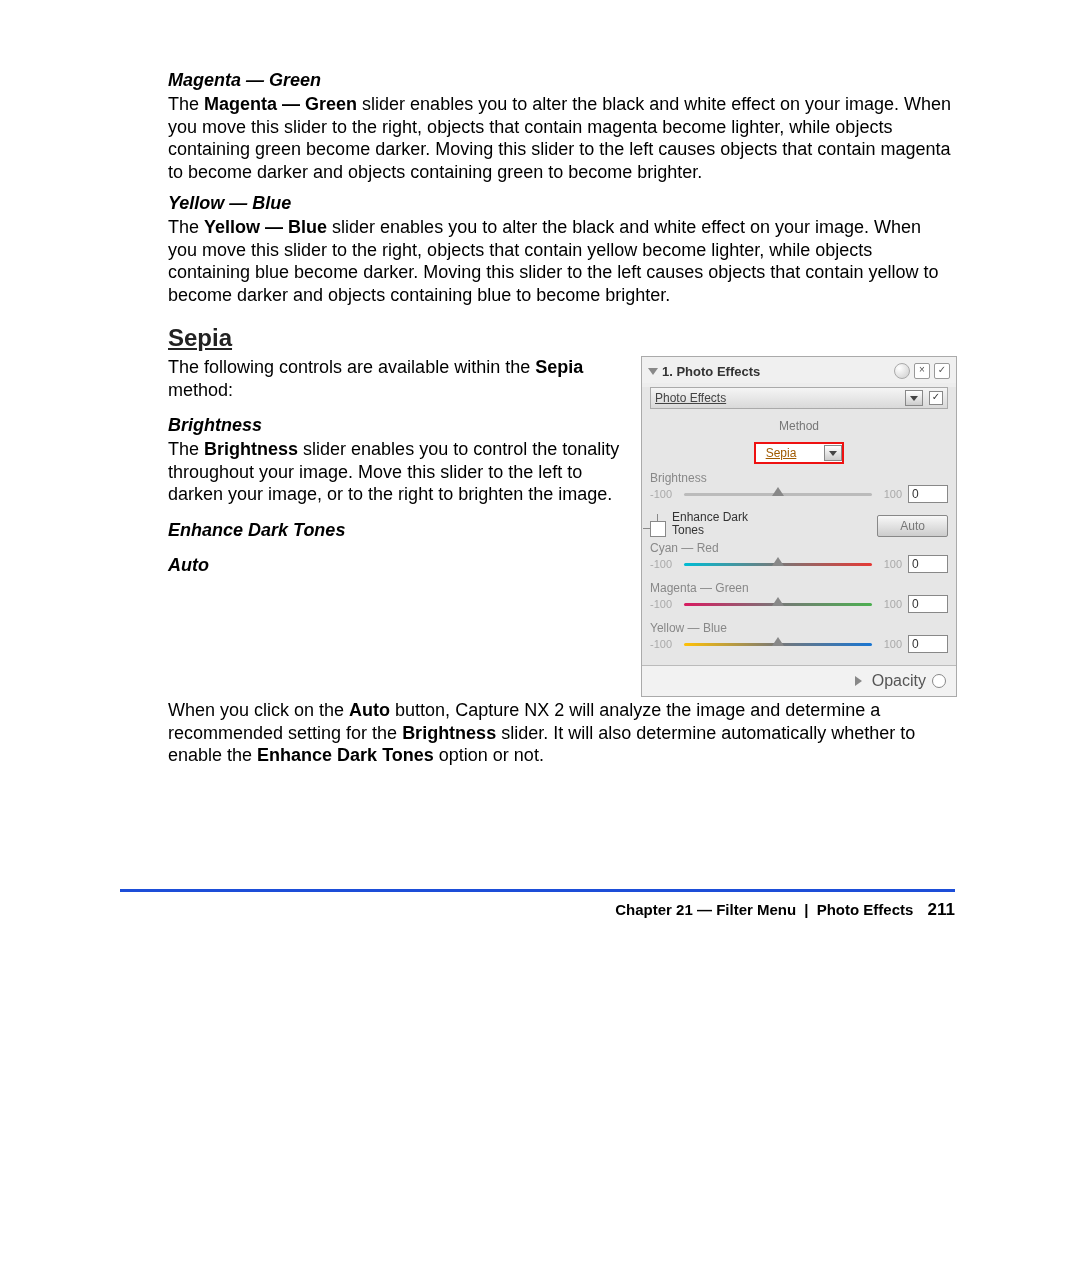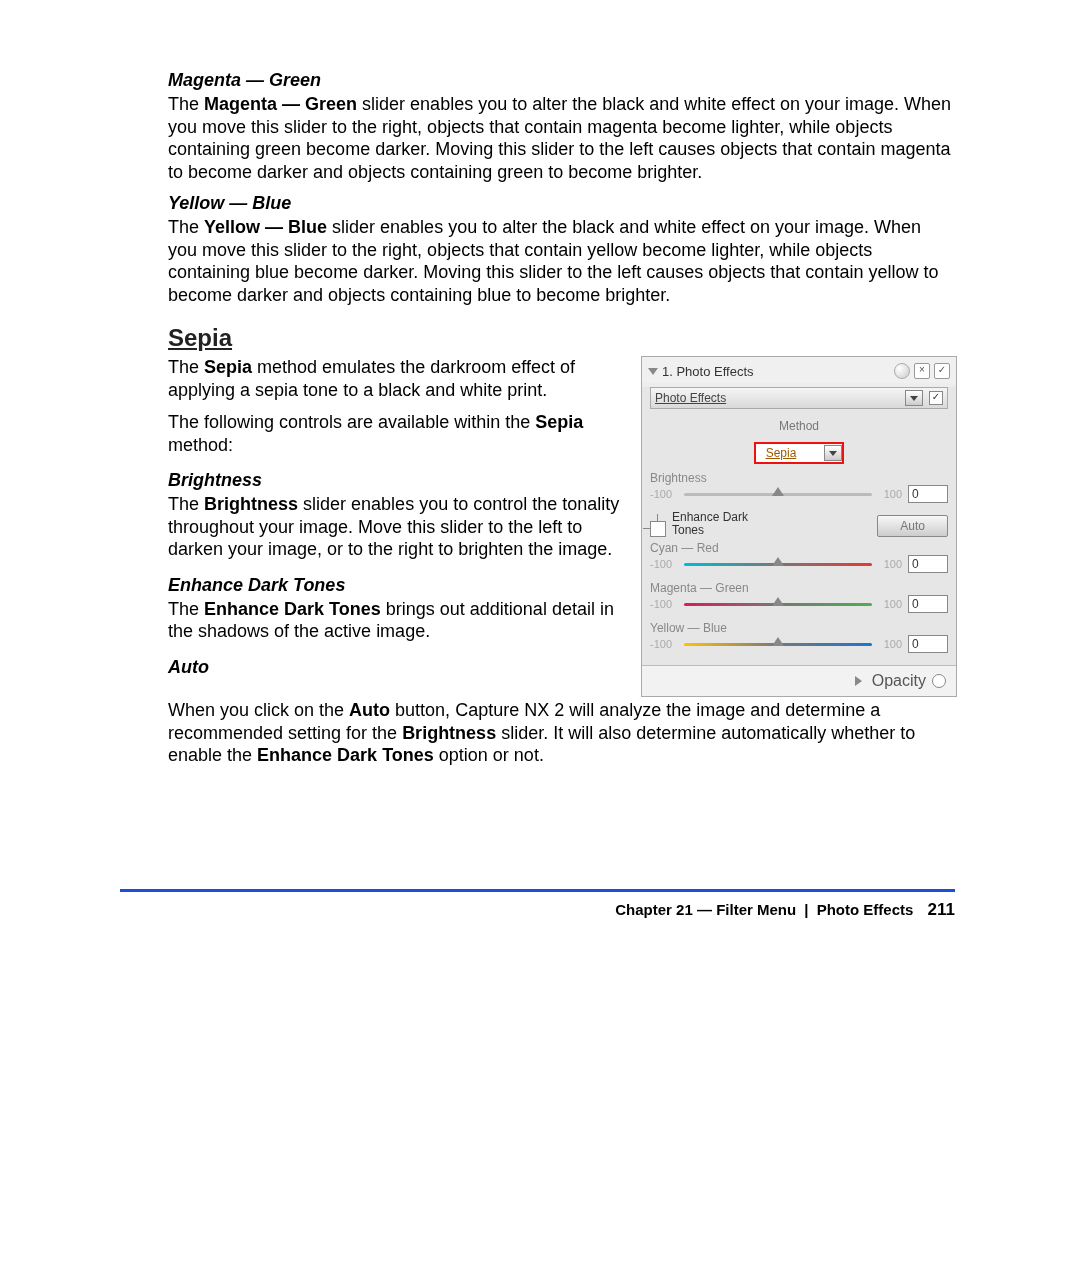--- a/index.html
+++ b/index.html
@@ -71,21 +71,21 @@
   }
   .tri-right {
     display: inline-block;
     width: 0; height: 0;
     border-top: 5px solid transparent;
     border-bottom: 5px solid transparent;
     border-left: 7px solid #888;
     margin-right: 4px;
   }
   .panel-title {
-    font-weight: 400;
+    font-weight: 700;
     color: #333;
     flex: 1;
     font-size: 13px;
   }
   .title-icons {
     display: flex;
     gap: 4px;
     align-items: center;
   }
   .icon-btn {
@@ -308,35 +308,29 @@
   <p class="sub-head">Yellow — Blue</p>
   <p class="body-text">
     <span>The </span><span class="bold">Yellow — Blue</span><span> slider enables you to alter the black and white effect on your image. When you move this slider to the right, objects that contain yellow become lighter, while objects containing blue become darker. Moving this slider to the left causes objects that contain yellow to become darker and objects containing blue to become brighter.</span>
   </p>
 
   <p class="sec-head">Sepia</p>
 
   <div class="two-col">
     <div class="col-left">
       <p class="body-text">
-        <span>The </span><span class="bold">Sepia</span><span> method emulates the darkroom effect of applying a sepia tone to a black and white print.</span>
-      </p>
-      <p class="body-text">
         <span>The following controls are available within the </span><span class="bold">Sepia</span><span> method:</span>
       </p>
 
       <p class="sub-head" style="margin-top:14px">Brightness</p>
       <p class="body-text">
         <span>The </span><span class="bold">Brightness</span><span> slider enables you to control the tonality throughout your image. Move this slider to the left to darken your image, or to the right to brighten the image.</span>
       </p>
 
       <p class="sub-head" style="margin-top:14px">Enhance Dark Tones</p>
-      <p class="body-text">
-        <span>The </span><span class="bold">Enhance Dark Tones</span><span> brings out additional detail in the shadows of the active image.</span>
-      </p>
 
       <p class="sub-head" style="margin-top:14px">Auto</p>
     </div>
 
     <div class="panel-wrap">
       <div class="panel">
         <div class="panel-title-row">
           <span class="tri-down"></span>
           <span class="panel-title">1. Photo Effects</span>
           <div class="title-icons">

